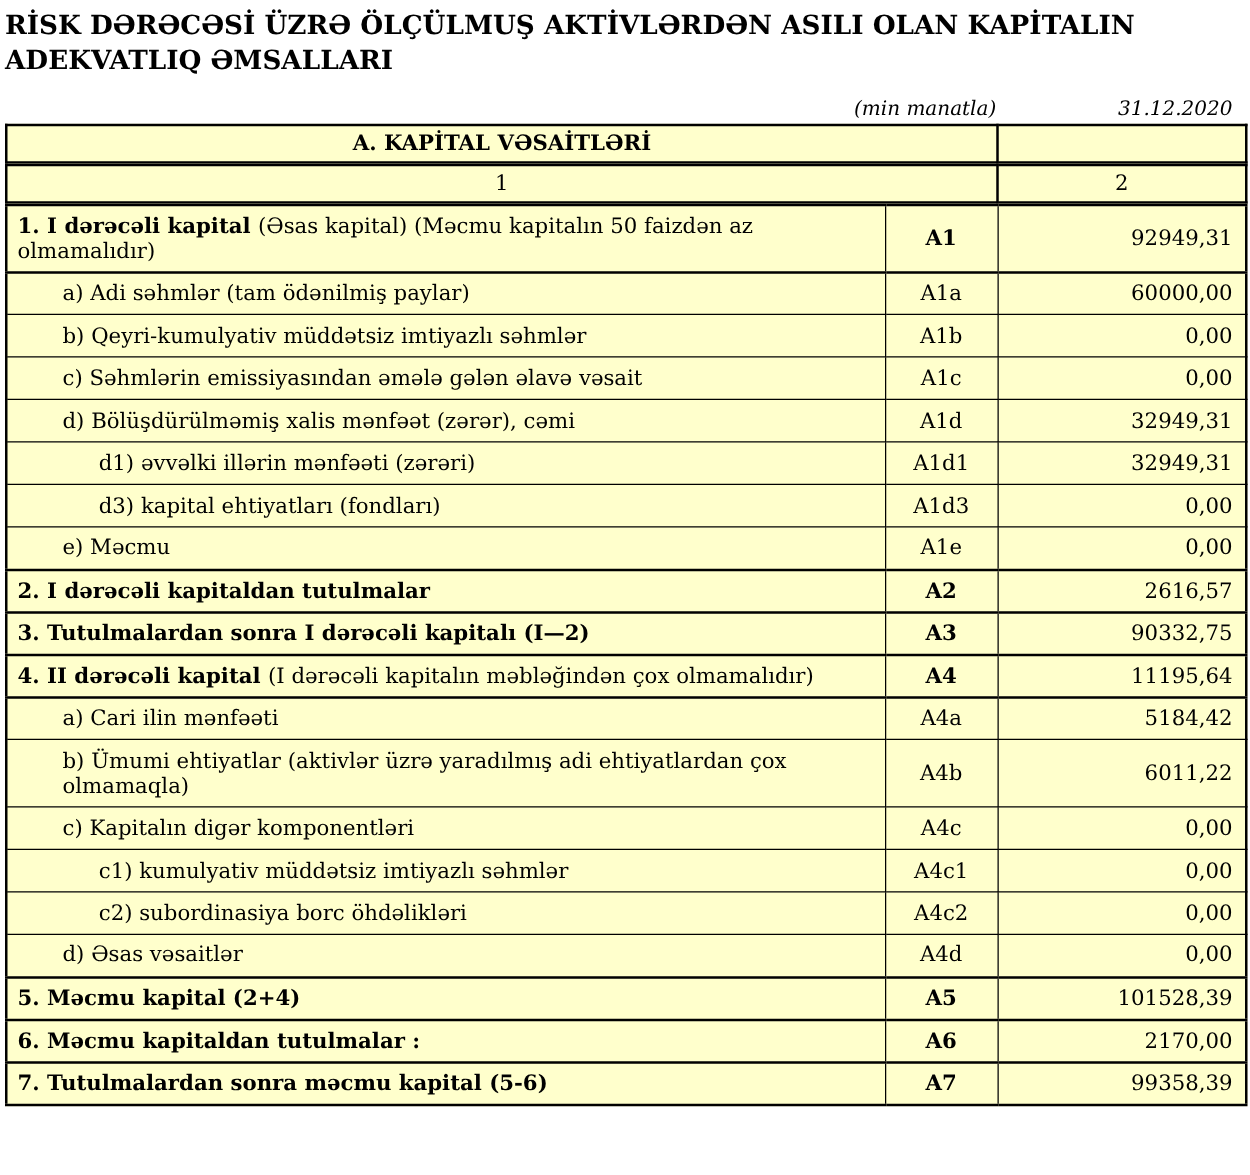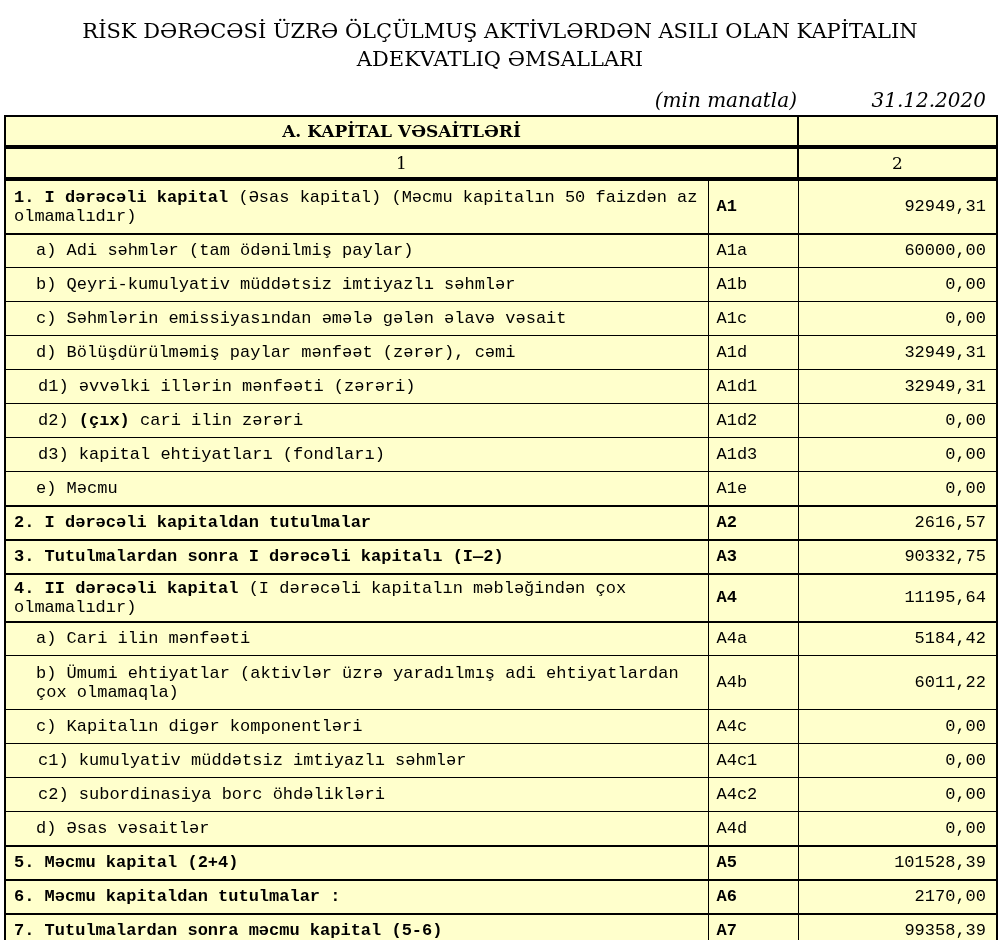--- a/index.html
+++ b/index.html
@@ -16,42 +16,41 @@
     font-family:"DejaVu Serif","Liberation Serif",serif;
   }
   .page{
     width:996px;
     margin:0 auto;
     padding:6px 2px 8px 2px;
   }
   .title{
     font-size:21px;
     line-height:1.35;
-    font-weight:normal;
-    text-align:center;
-    margin:11px 0 14px 0;
+    font-weight:bold;
+    margin:0 0 14px 0;
   }
   .meta-row{
     display:flex;
     align-items:flex-end;
     font-style:italic;
-    font-size:20px;
+    font-size:16px;
     margin-bottom:3px;
   }
   .meta-unit{margin-left:auto;}
   .meta-date{width:199px;text-align:right;padding-right:10px;}
 
   table.tbl{
     width:992px;
     table-layout:fixed;
     border-collapse:collapse;
     background:var(--cell-bg);
     margin-bottom:0;
   }
-  table.tbl:last-child{margin-bottom:16px;font-family:Liberation Mono, monospace;}
+  table.tbl:last-child{margin-bottom:16px;}
   col.c-label{width:703px;}
   col.c-code{width:90px;}
   col.c-value{width:199px;}
   .tbl td{
     border:1px solid var(--border);
     font-size:17px;
     padding:4px 8px;
     vertical-align:middle;
     overflow:hidden;
   }
@@ -65,23 +64,23 @@
   .colnum{
     text-align:center;
     height:22px;
     padding:1px;
   }
   .body-tbl{border:2px solid var(--border);}
   .body-tbl td{height:34px;}
   .body-tbl tr.thick td{border-top:2px solid var(--border);border-bottom:2px solid var(--border);}
   .body-tbl tr.tall td{height:54px;}
   td.label{text-align:left;}
-  td.label.ind-1{padding-left:30px;}
-  td.label.ind-2{padding-left:32px;}
-  td.code{}
+  td.label.ind-1{padding-left:44px;}
+  td.label.ind-2{padding-left:73px;}
+  td.code{text-align:center;}
   td.code.b{font-weight:bold;}
   td.value{text-align:right;padding-right:10px;}
   .bseg{font-weight:bold;}
 </style>
 </head>
 <body>
 
 <div class="page">
 
   <div class="title">
@@ -143,33 +142,28 @@
           <td class="label ind-1"><span>b) Qeyri-kumulyativ müddətsiz imtiyazlı səhmlər</span></td>
           <td class="code">A1b</td>
           <td class="value">0,00</td>
         </tr>
         <tr>
           <td class="label ind-1"><span>c) Səhmlərin emissiyasından əmələ gələn əlavə vəsait</span></td>
           <td class="code">A1c</td>
           <td class="value">0,00</td>
         </tr>
         <tr>
-          <td class="label ind-1"><span>d) Bölüşdürülməmiş paylar mənfəət (zərər), cəmi</span></td>
+          <td class="label ind-1"><span>d) Bölüşdürülməmiş xalis mənfəət (zərər), cəmi</span></td>
           <td class="code">A1d</td>
           <td class="value">32949,31</td>
         </tr>
         <tr>
           <td class="label ind-2"><span>d1) əvvəlki illərin mənfəəti (zərəri)</span></td>
           <td class="code">A1d1</td>
           <td class="value">32949,31</td>
-        </tr>
-        <tr>
-          <td class="label ind-2"><span>d2) </span><span class="bseg">(çıx)</span><span> cari ilin zərəri</span></td>
-          <td class="code">A1d2</td>
-          <td class="value">0,00</td>
         </tr>
         <tr>
           <td class="label ind-2"><span>d3) kapital ehtiyatları (fondları)</span></td>
           <td class="code">A1d3</td>
           <td class="value">0,00</td>
         </tr>
         <tr>
           <td class="label ind-1"><span>e) Məcmu</span></td>
           <td class="code">A1e</td>
           <td class="value">0,00</td>

